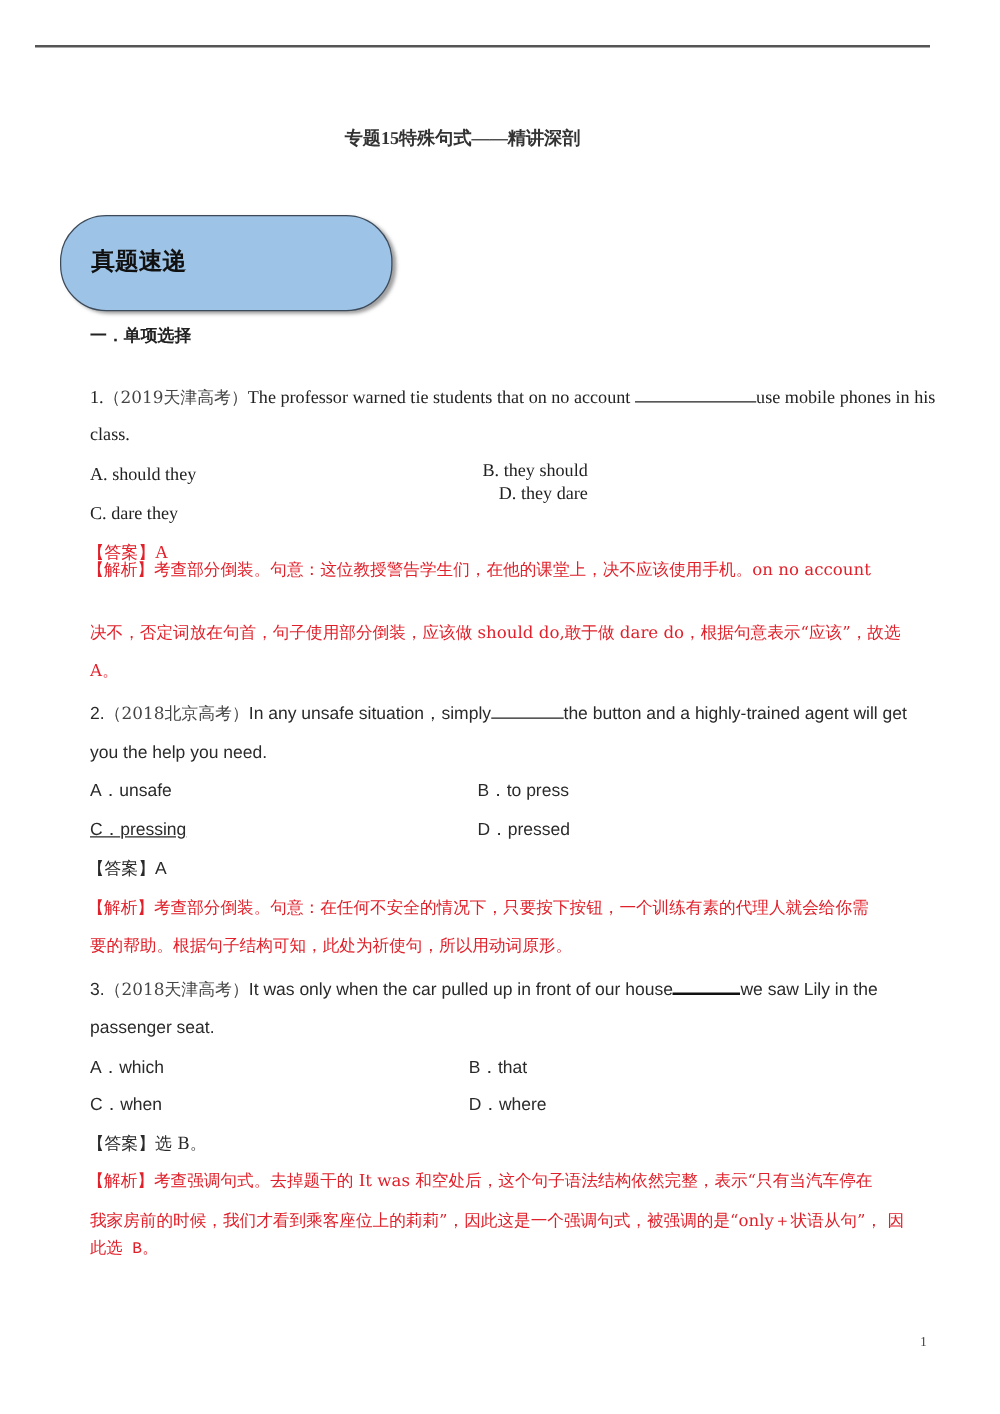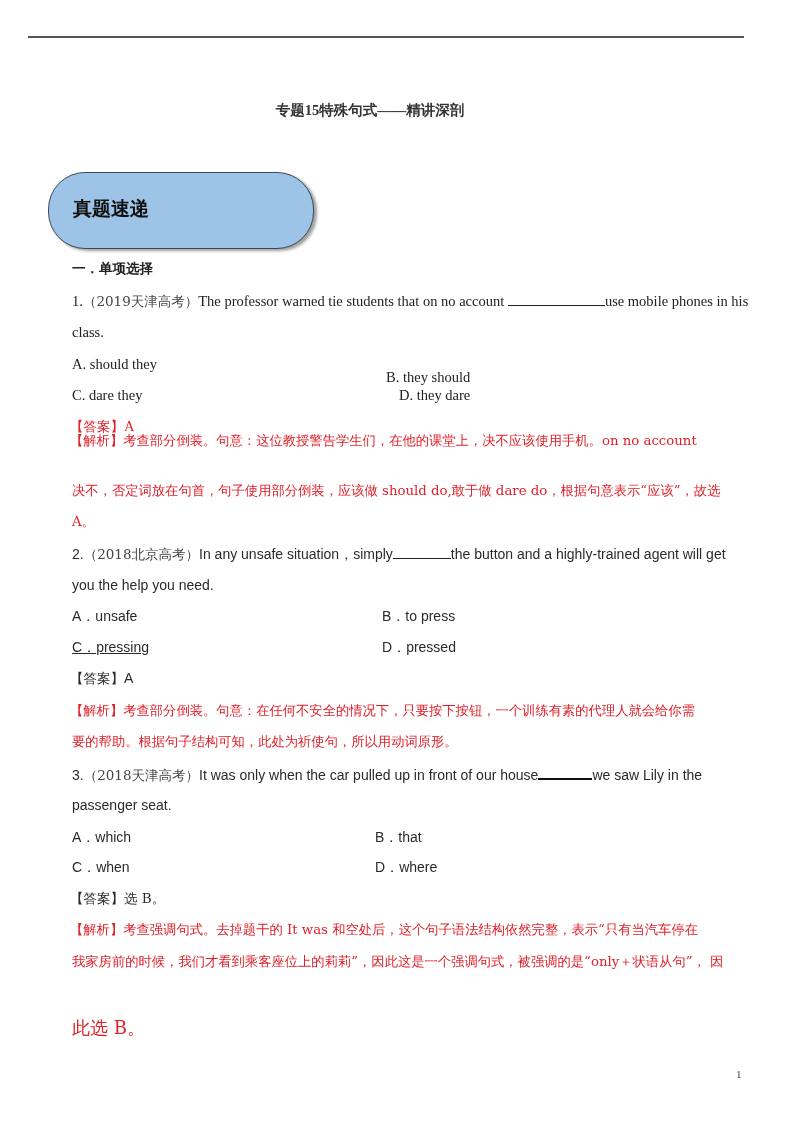--- a/index.html
+++ b/index.html
@@ -64,20 +64,21 @@
       color: #222222;
       font-family: "DejaVu Sans", "Liberation Sans", sans-serif;
     }
     .line {
       position: absolute;
       left: 72px;
       font-size: 14.5px;
       line-height: 20px;
       white-space: nowrap;
       color: #222222;
+      margin-top: 16px;
     }
     .line.sans {
       font-family: "Liberation Sans", "DejaVu Sans", sans-serif;
       font-size: 14px;
       color: #2a2a2a;
     }
     .red {
       color: #e0202a;
     }
     .cn {
@@ -194,17 +195,17 @@
   </div>
 
   <div class="line red sans" style="top:888px; left:70px;">
     <span class="cn">【答案】</span><span class="cn">选  B。</span>
   </div>
 
   <div class="line red cn" style="top:920px; left:70px; font-size:13.3px;">
     <span>【解析】</span><span>考查强调句式。去掉题干的  It was 和空处后，这个句子语法结构依然完整，表示“只有当汽车停在</span>
   </div>
   <div class="line red cn" style="top:952px; font-size:13.3px;">我家房前的时候，我们才看到乘客座位上的莉莉”，因此这是一个强调句式，被强调的是“only＋状语从句”，      因</div>
-  <div class="line red cn" style="top:1018px; font-size:18px;">此选  B。</div>
+  <div class="line red cn" style="top:973px; font-size:13px;font-family:Liberation Mono, monospace;">此选  B。</div>
 
   <div class="page-number">1</div>
 
 </div>
 
 </body></html>

